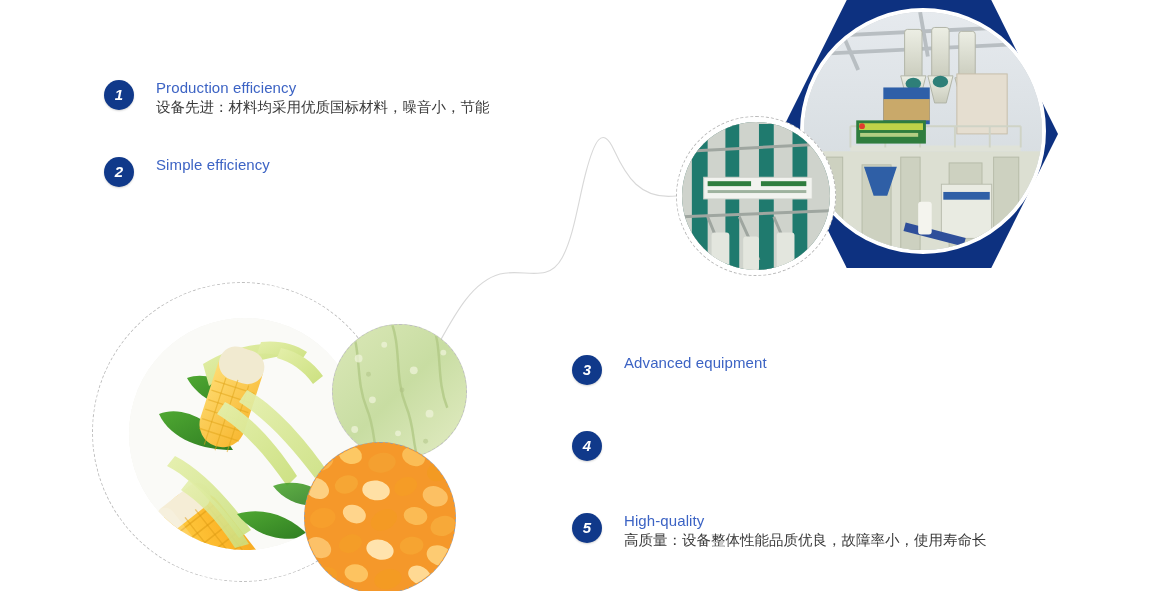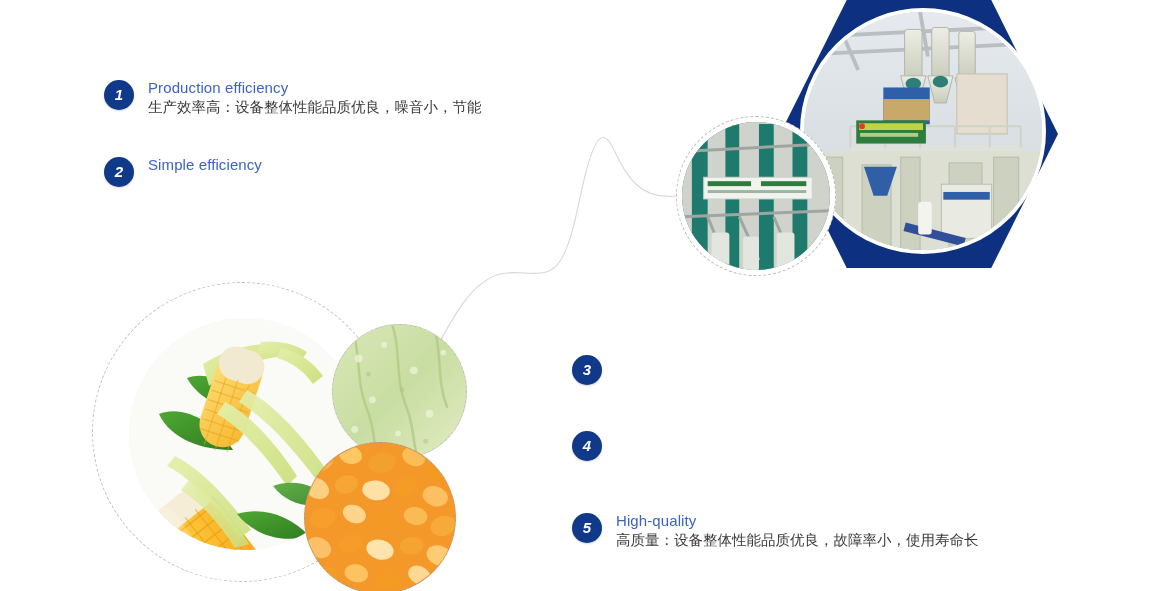--- a/index.html
+++ b/index.html
@@ -42,21 +42,21 @@
     font-style: italic;
     font-weight: bold;
     font-size: 15px;
     line-height: 30px;
     text-align: center;
     flex: 0 0 auto;
     margin-top: 2px;
     box-shadow: 0 1px 2px rgba(0,0,0,0.18);
   }
   .feature-text {
-    margin-left: 14px;
+    margin-left: 22px;
   }
   .feature-title {
     color: #3c63c4;
     font-size: 15px;
     line-height: 19px;
     letter-spacing: 0.1px;
   }
   .feature-desc {
     color: #3a3a3a;
     font-size: 14.5px;
@@ -427,34 +427,35 @@
           <ellipse cx="144" cy="142" rx="13" ry="10" fill="#f6a52f" transform="rotate(-18 144 142)"></ellipse>
         </g>
       </svg>
     </div>
   </div>
 
   <div class="feature" style="left:104px; top:78px;">
     <div class="badge">1</div>
     <div class="feature-text">
       <div class="feature-title">Production efficiency</div>
-      <div class="feature-desc">生产效率高：设备整体性能品质优良，噪音小，节能</div>
+      <div class="feature-desc">设备先进：材料均采用优质国标材料，噪音小，节能</div>
     </div>
   </div>
 
   <div class="feature" style="left:104px; top:155px;">
     <div class="badge">2</div>
     <div class="feature-text">
       <div class="feature-title">Simple efficiency</div>
     </div>
   </div>
 
   <div class="feature" style="left:572px; top:353px;">
     <div class="badge">3</div>
     <div class="feature-text">
+      <div class="feature-title">Advanced equipment</div>
     </div>
   </div>
 
   <div class="feature" style="left:572px; top:429px;">
     <div class="badge">4</div>
   </div>
 
   <div class="feature" style="left:572px; top:511px;">
     <div class="badge">5</div>
     <div class="feature-text">

